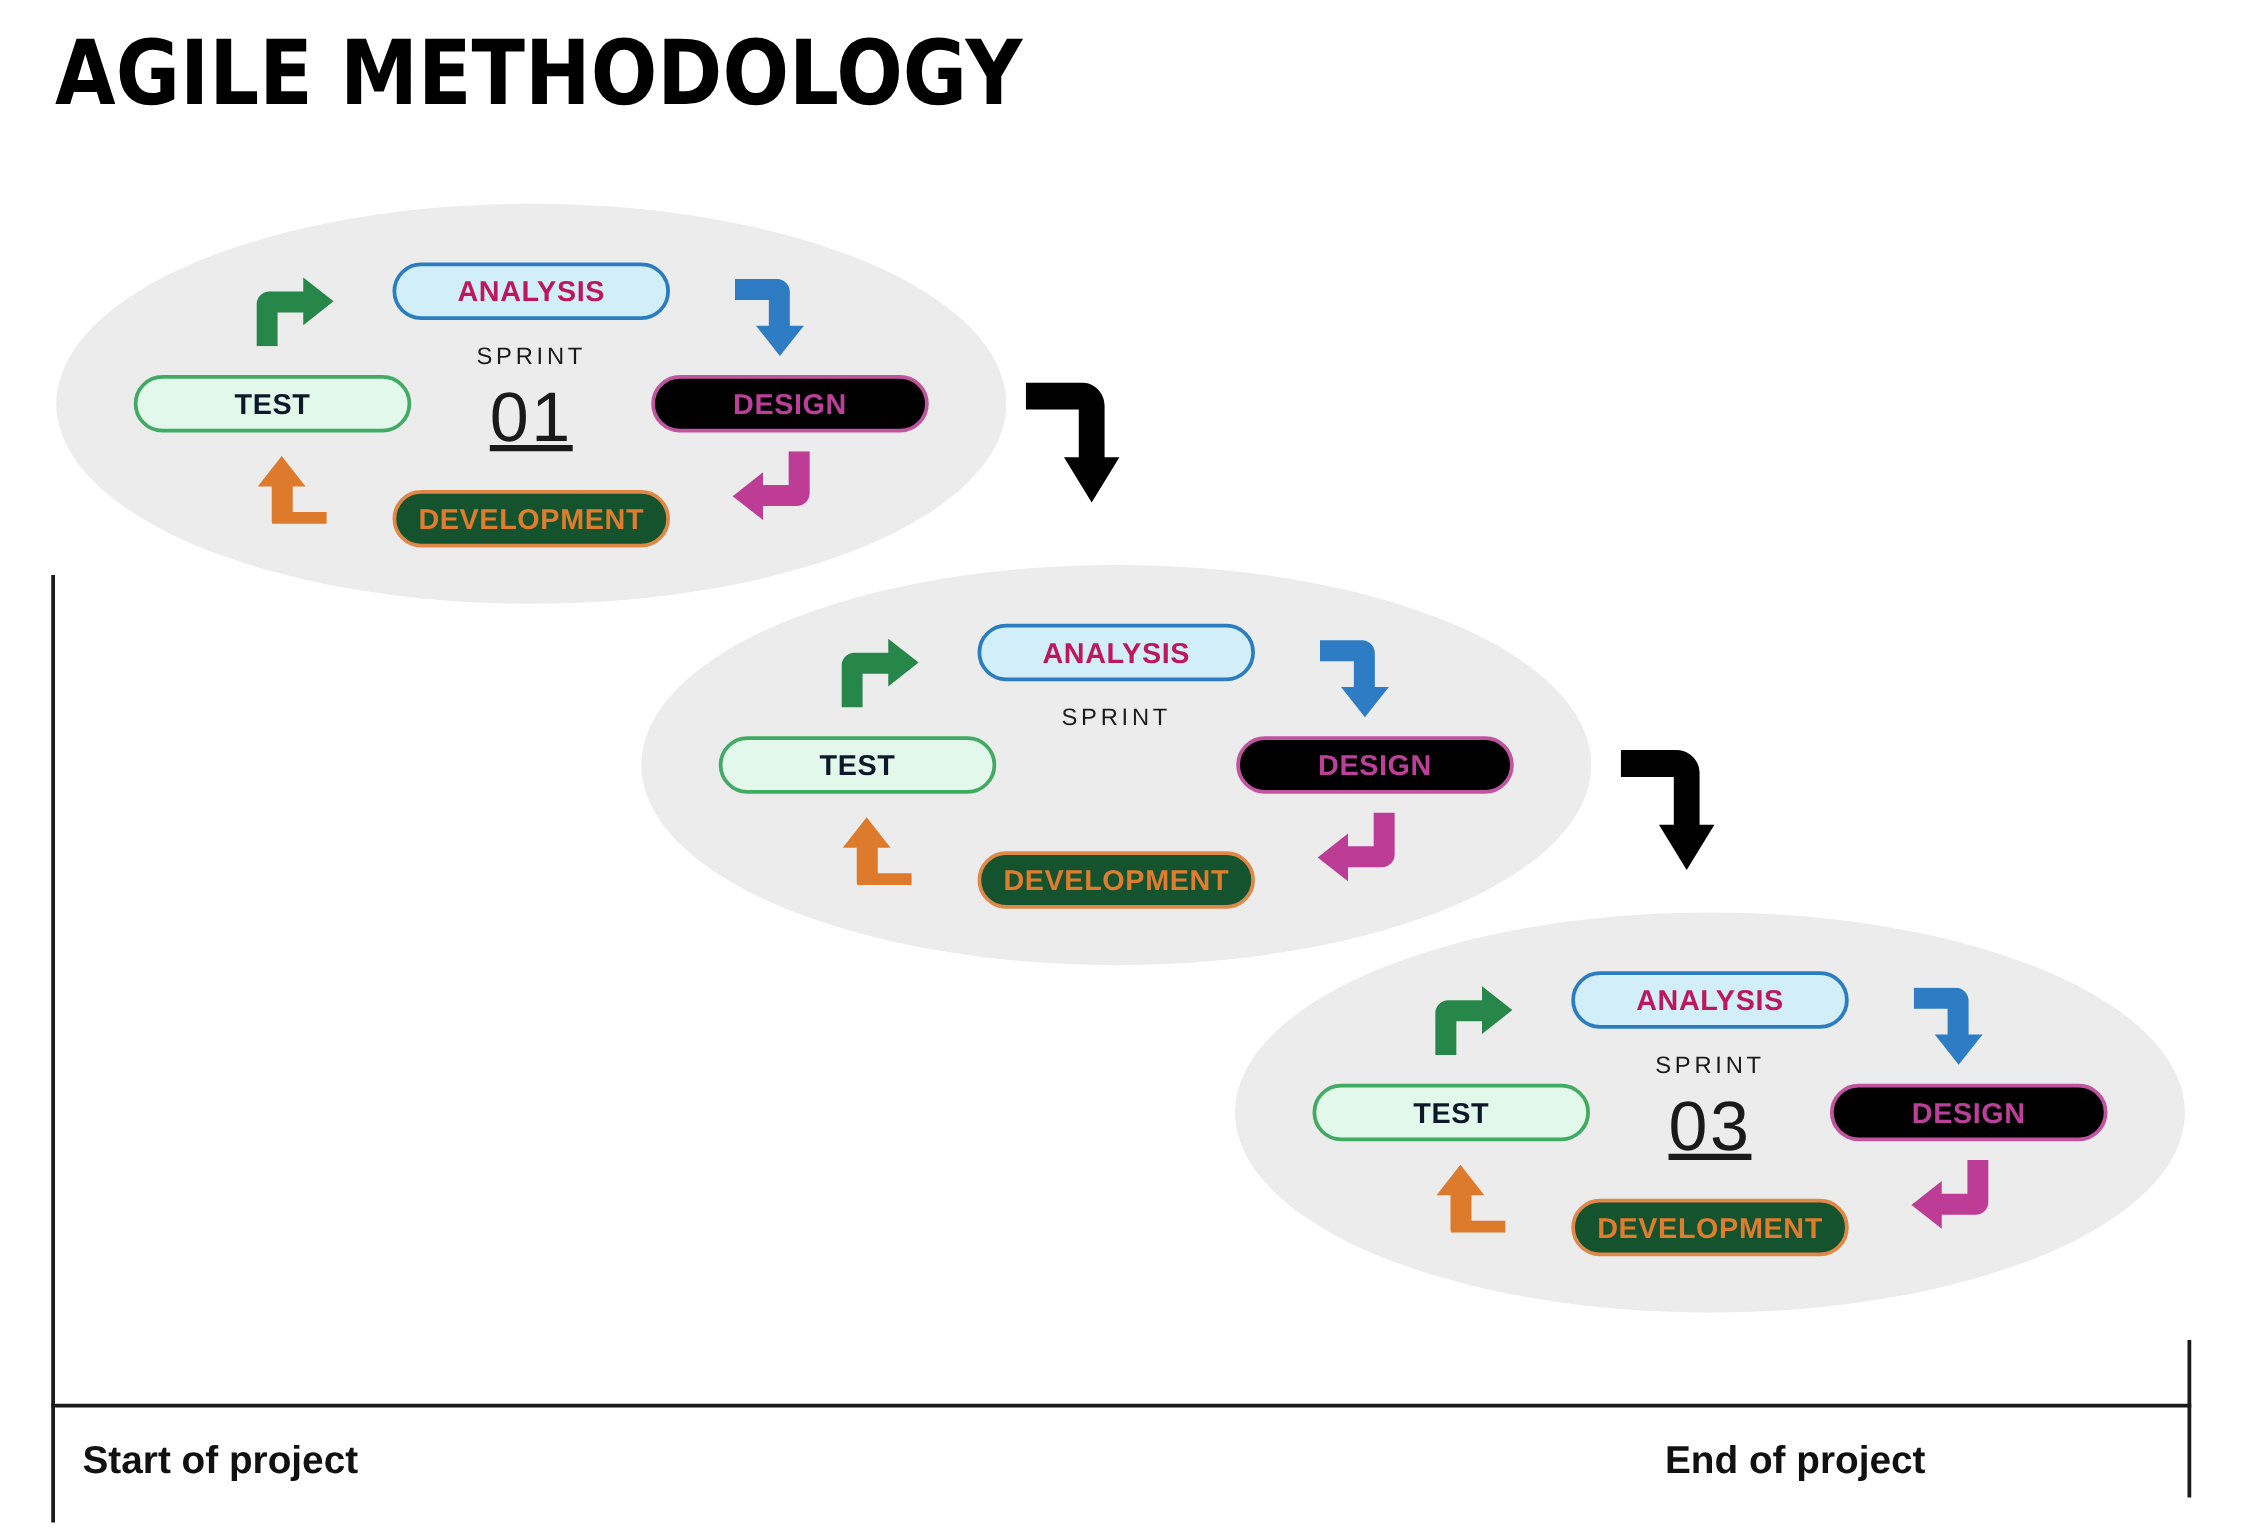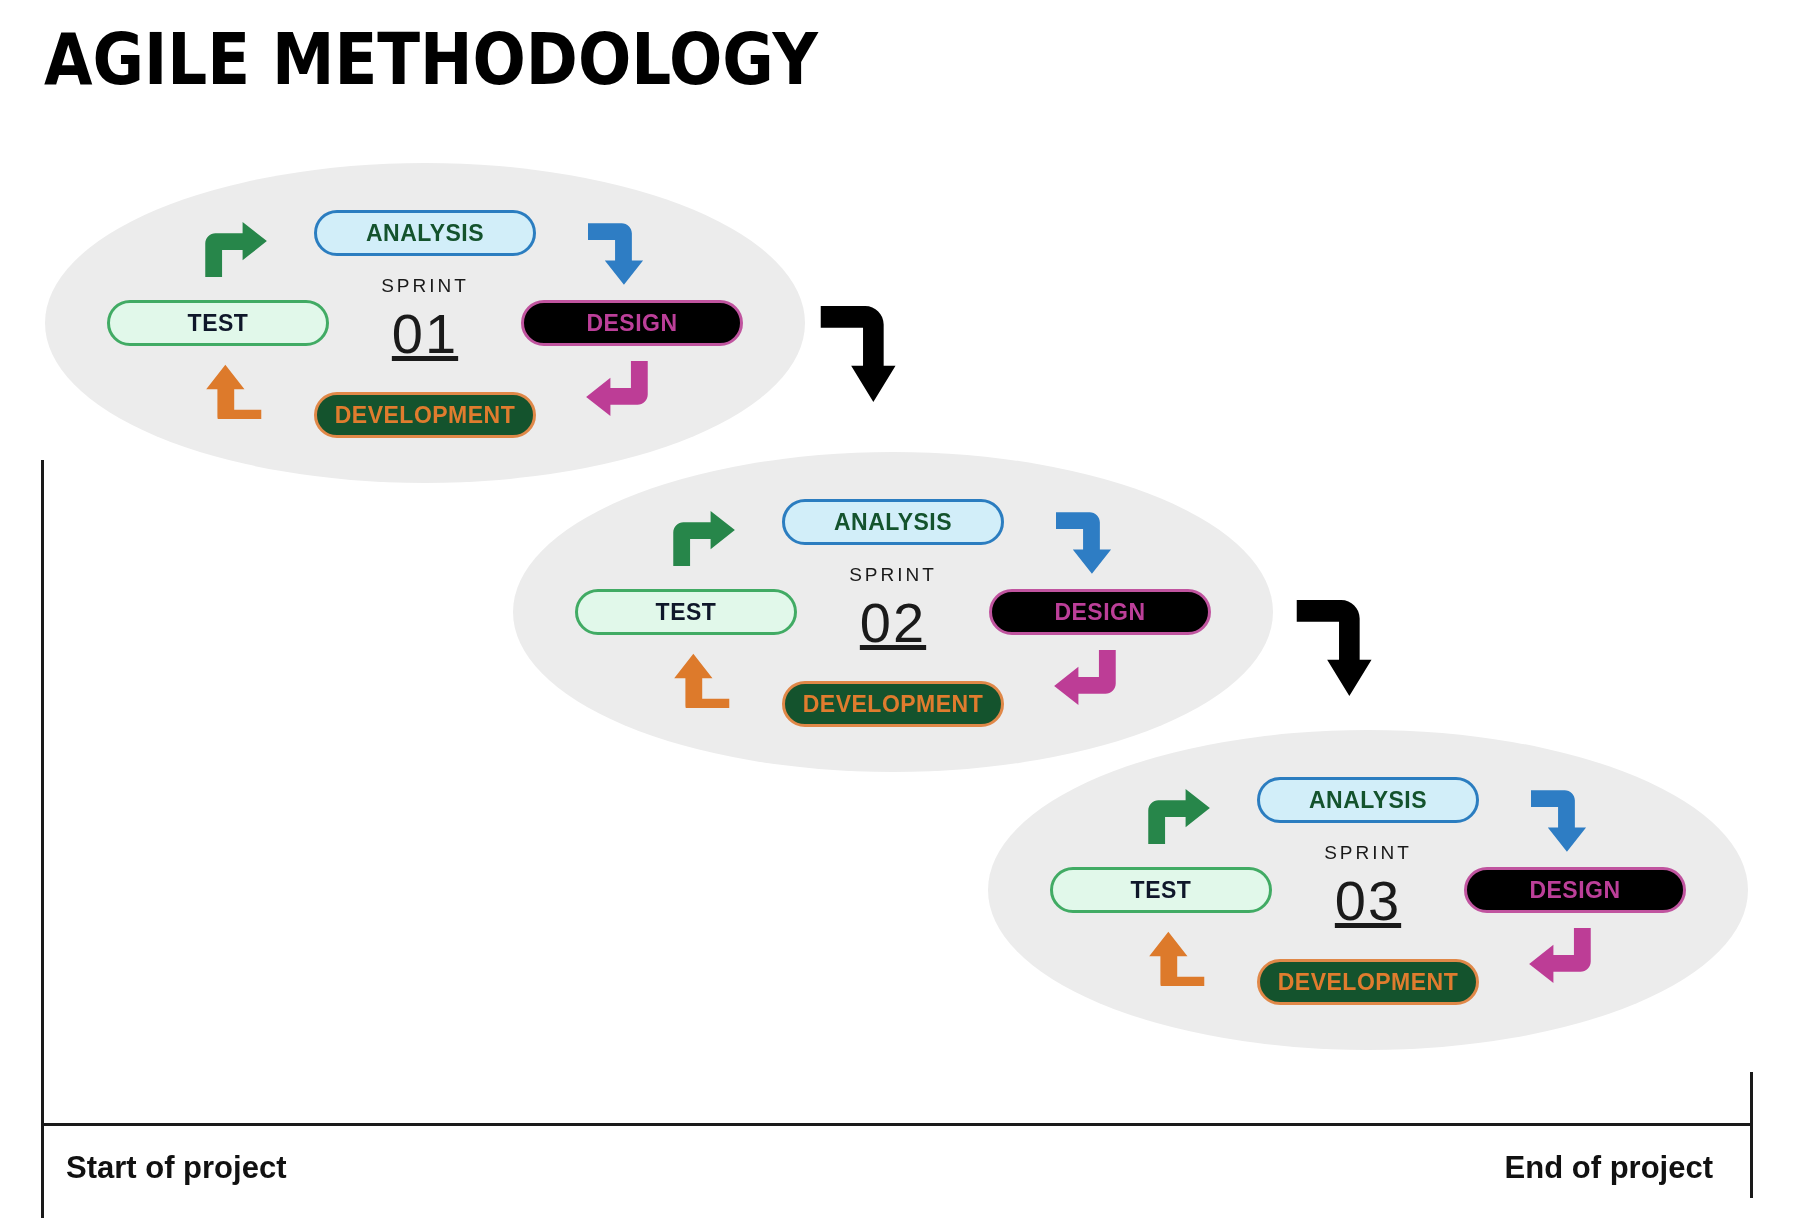--- a/index.html
+++ b/index.html
@@ -13,21 +13,21 @@
     font-size:64px;font-weight:700;color:#000;letter-spacing:0px;
     transform:scale(0.98,1.12);transform-origin:left top;white-space:nowrap;
   }
   .sprint{position:absolute;width:760px;height:320px}
   .ellipse{position:absolute;left:0;top:0;right:0;bottom:0;background:#ececec;border-radius:50%}
   .pill{
     position:absolute;width:222px;height:46px;border-radius:24px;border:3px solid;
     display:flex;align-items:center;justify-content:center;
     font-weight:700;font-size:23px;letter-spacing:.5px;box-sizing:border-box;white-space:nowrap;
   }
-  .pill.analysis{left:269px;top:47px;background:#d2eef9;border-color:#2b7dc0;color:#14532d}
+  .pill.analysis{left:269px;top:47px;background:#d2eef9;border-color:#2b7dc0;color:#be185d}
   .pill.test{left:62px;top:137px;background:#e1f8ea;border-color:#41ab64;color:#0f172a}
   .pill.design{left:476px;top:137px;background:#000000;border-color:#c0549f;color:#bc3f99}
   .pill.development{left:269px;top:229px;background:#14532d;border-color:#e08848;color:#e07c2e}
   .sprint-label{
     position:absolute;left:280px;top:112px;width:200px;text-align:center;
     font-size:19px;letter-spacing:3px;color:#1a1a1a;
   }
   .sprint-number{
     position:absolute;left:280px;top:138px;width:200px;text-align:center;
     font-size:56px;letter-spacing:2px;color:#1a1a1a;text-decoration:underline;
@@ -39,21 +39,21 @@
   .arrow.orange{left:160px;top:200px;color:#dd7a2b}
   .black-arrow{position:absolute;line-height:0;color:#000}
   .black-arrow.first{left:820px;top:306px}
   .black-arrow.second{left:1296px;top:600px}
   .axis-line{position:absolute;background:#1a1a1a}
   .axis-vline-left{left:41px;top:460px;width:3px;height:758px}
   .axis-hline{left:41px;top:1123px;width:1712px;height:3px}
   .axis-vline-right{left:1750px;top:1072px;width:3px;height:126px}
   .axis-label{position:absolute;top:1150px;font-size:31px;font-weight:700;color:#111;white-space:nowrap}
   .axis-label.start{left:66px}
-  .axis-label.end{left:1413px;width:300px;text-align:right}
+  .axis-label.end{left:1332px;width:300px;}
 </style>
 </head>
 <body>
 
 <div class="page-title">AGILE METHODOLOGY</div>
 
 <div class="sprint" style="left:45px;top:163px">
   <div class="ellipse"></div>
   <span class="arrow green"><svg width="64" height="56" viewBox="0 0 68 60">
         <path fill="currentColor" d="M0 60 V24 C0 18 5 13 11 13 H40 V1 L66 21.5 L40 42 V31 H18 V60 Z"></path>
@@ -95,21 +95,20 @@
   <div class="pill analysis">
       <span>ANALYSIS</span>
     </div>
   <span class="arrow blue"><svg width="56" height="64" viewBox="0 0 60 68">
         <path fill="currentColor" d="M0 0 H36 C42 0 47 5 47 11 V40 H59 L38.5 66 L18 40 H29 V18 H0 Z"></path>
       </svg></span>
   <div class="pill test">
       <span>TEST</span>
     </div>
   <div class="sprint-label">SPRINT</div>
-  <div class="sprint-number">02</div>
   <div class="pill design">
       <span>DESIGN</span>
     </div>
   <span class="arrow orange"><svg width="64" height="56" viewBox="0 0 68 60">
         <path fill="currentColor" d="M60 68 H24 C18 68 13 63 13 57 V28 H1 L21.5 2 L42 28 H31 V50 H60 Z"></path>
       </svg></span>
   <div class="pill development">
       <span>DEVELOPMENT</span>
     </div>
   <span class="arrow magenta"><svg width="64" height="56" viewBox="0 0 68 60">

